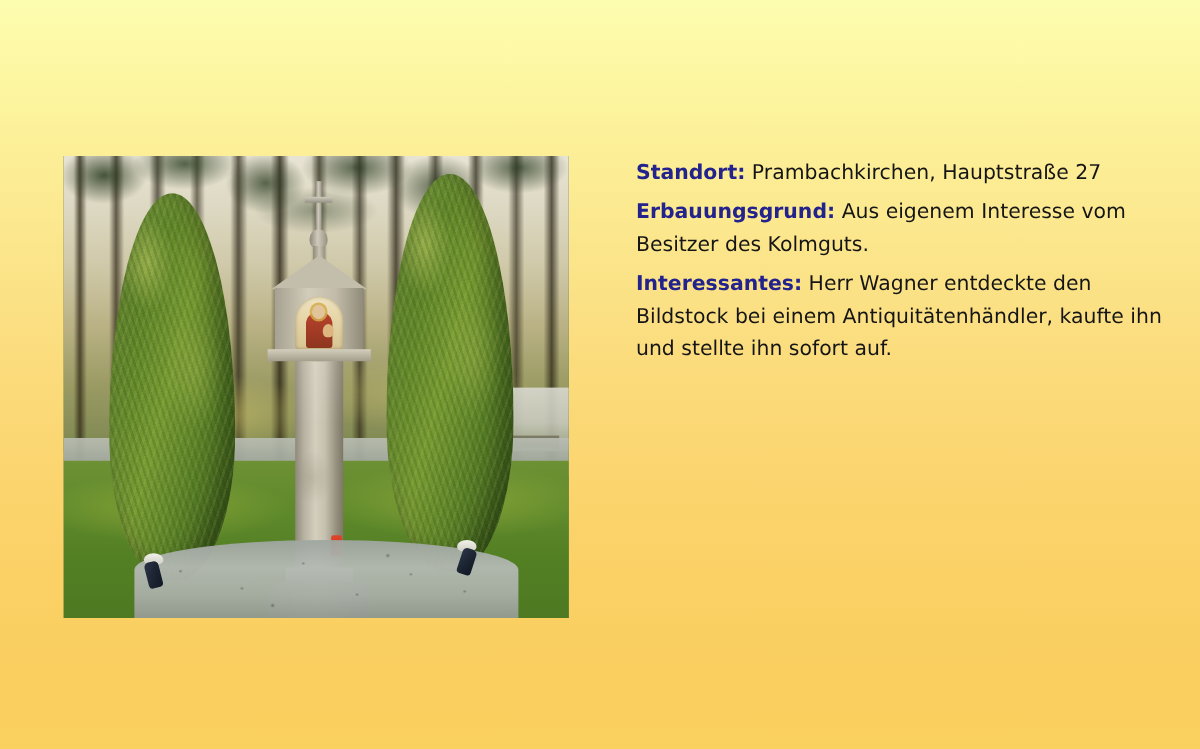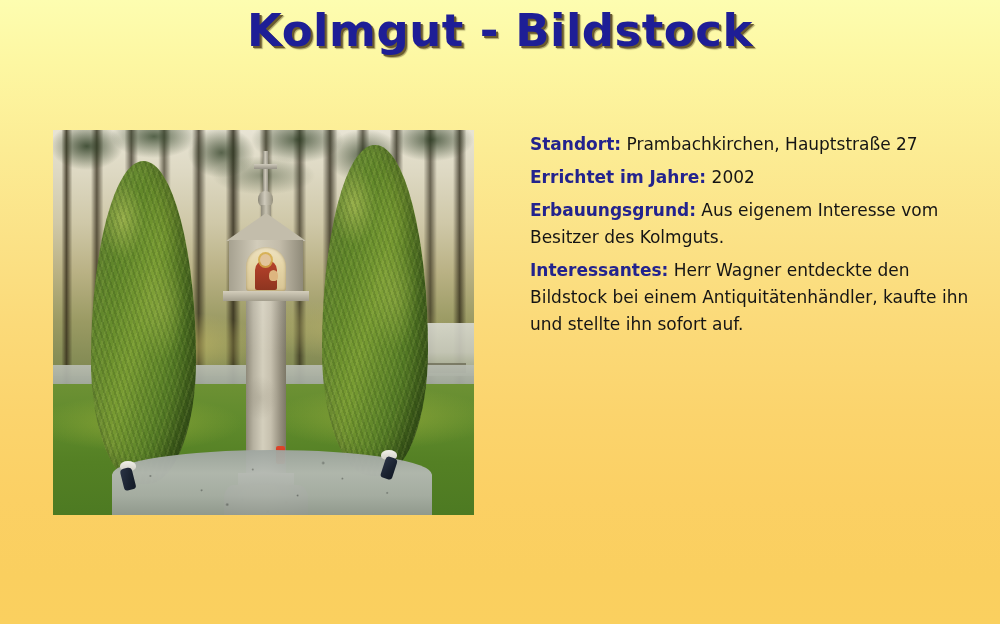--- a/index.html
+++ b/index.html
@@ -369,23 +369,20 @@
   .info p .lbl {
     font-weight: bold;
     color: #23238e;
   }
 </style>
 </head>
 <body>
 
 <div class="slide">
 
-  <div class="title-bar">
-    <span class="title">Kolmgut - Bildstock</span>
-  </div>
 
   <div class="photo">
     <div class="photo-inner">
 
       <div class="layer-sky"></div>
       <div class="trunks"></div>
       <div class="canopy"></div>
       <div class="midglow"></div>
       <div class="far-building"></div>
       <div class="far-bench"></div>
@@ -426,23 +423,20 @@
       </div>
 
     </div>
   </div>
 
   <div class="info">
     <p>
       <span class="lbl">Standort:</span><span class="val"> Prambachkirchen, Hauptstraße 27</span>
     </p>
     <p>
-      <span class="lbl">Errichtet im Jahre:</span><span class="val"> 2002</span>
-    </p>
-    <p>
       <span class="lbl">Erbauungsgrund:</span><span class="val"> Aus eigenem Interesse vom Besitzer des Kolmguts.</span>
     </p>
     <p>
       <span class="lbl">Interessantes:</span><span class="val"> Herr Wagner entdeckte den Bildstock bei einem Antiquitätenhändler, kaufte ihn und stellte ihn sofort auf.</span>
     </p>
   </div>
 
 </div>
 
 </body></html>

